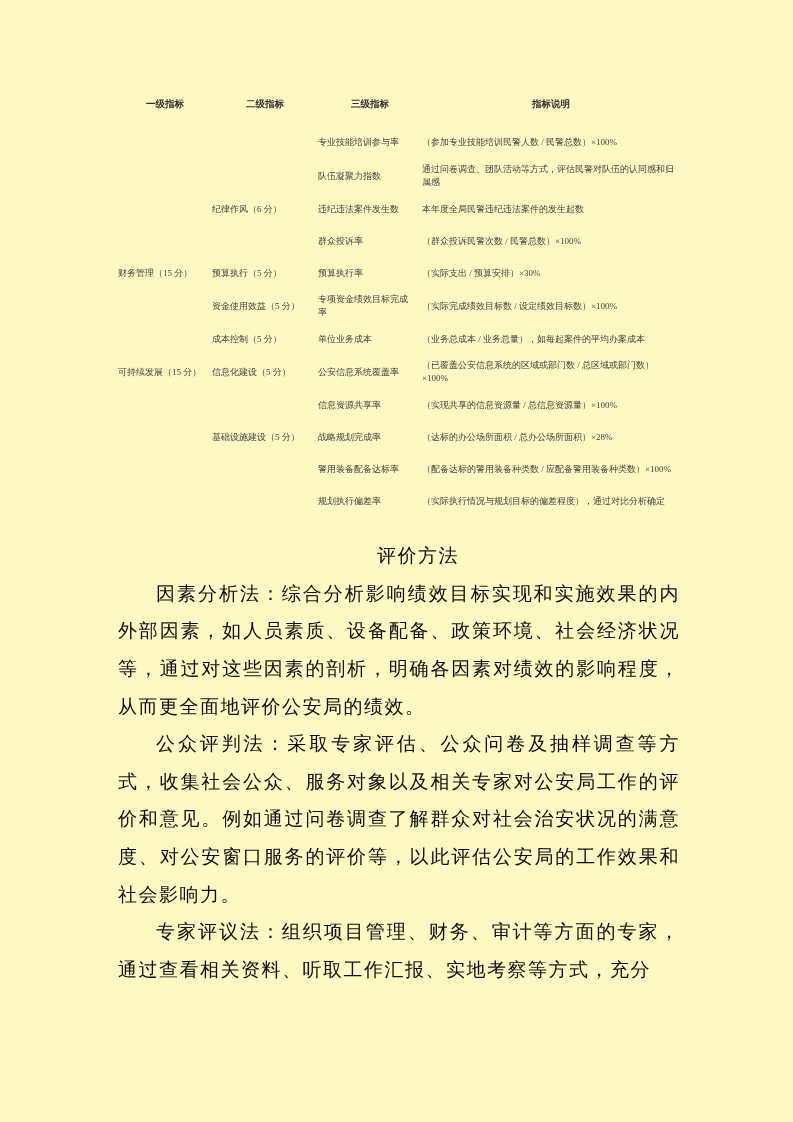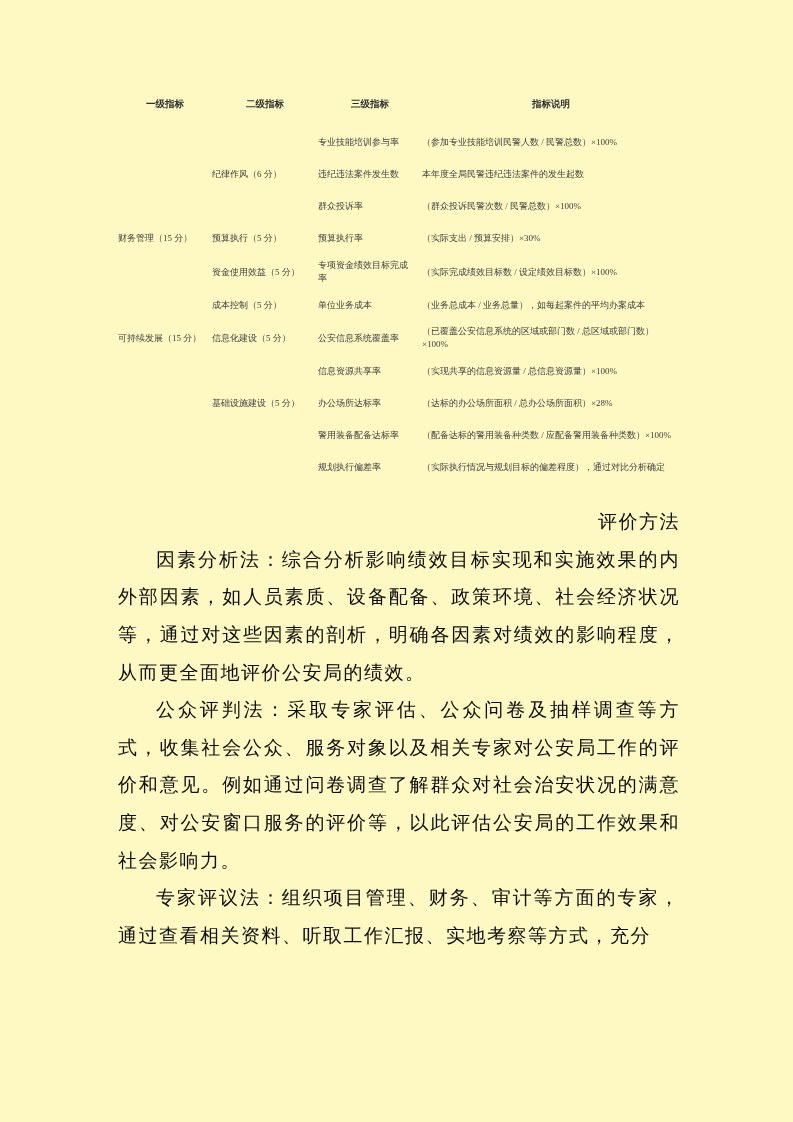--- a/index.html
+++ b/index.html
@@ -44,21 +44,21 @@
   .body-text {
     margin-top: 20px;
     width: 562px;
     font-size: 19px;
     line-height: 37.6px;
     letter-spacing: 1.5px;
     text-align: justify;
     color: #0e0e0e;
   }
   .body-text p { text-indent: 2em; }
-  .body-text .section-heading { text-align: right; }
+  .body-text .section-heading { text-align: center; }
 </style>
 </head>
 <body>
 
 <div class="doc-page">
 
   <table class="indicator-table">
     <colgroup>
       <col style="width:94px">
       <col style="width:106px">
@@ -72,20 +72,26 @@
         <th>三级指标</th>
         <th>指标说明</th>
       </tr>
     </thead>
     <tbody>
         <tr>
           <td class="cell-l1"></td>
           <td class="cell-l2"></td>
           <td class="cell-l3">专业技能培训参与率</td>
           <td class="cell-desc">（参加专业技能培训民警人数 / 民警总数）×100%</td>
+        </tr>
+        <tr>
+          <td class="cell-l1"></td>
+          <td class="cell-l2"></td>
+          <td class="cell-l3">队伍凝聚力指数</td>
+          <td class="cell-desc">通过问卷调查、团队活动等方式，评估民警对队伍的认同感和归属感</td>
         </tr>
         <tr>
           <td class="cell-l1"></td>
           <td class="cell-l2">纪律作风（6 分）</td>
           <td class="cell-l3">违纪违法案件发生数</td>
           <td class="cell-desc">本年度全局民警违纪违法案件的发生起数</td>
         </tr>
         <tr>
           <td class="cell-l1"></td>
           <td class="cell-l2"></td>
@@ -118,21 +124,21 @@
         </tr>
         <tr>
           <td class="cell-l1"></td>
           <td class="cell-l2"></td>
           <td class="cell-l3">信息资源共享率</td>
           <td class="cell-desc">（实现共享的信息资源量 / 总信息资源量）×100%</td>
         </tr>
         <tr>
           <td class="cell-l1"></td>
           <td class="cell-l2">基础设施建设（5 分）</td>
-          <td class="cell-l3">办公场所达标率</td>
+          <td class="cell-l3">战略规划完成率</td>
           <td class="cell-desc">（达标的办公场所面积 / 总办公场所面积）×28%</td>
         </tr>
         <tr>
           <td class="cell-l1"></td>
           <td class="cell-l2"></td>
           <td class="cell-l3">警用装备配备达标率</td>
           <td class="cell-desc">（配备达标的警用装备种类数 / 应配备警用装备种类数）×100%</td>
         </tr>
         <tr>
           <td class="cell-l1"></td>

